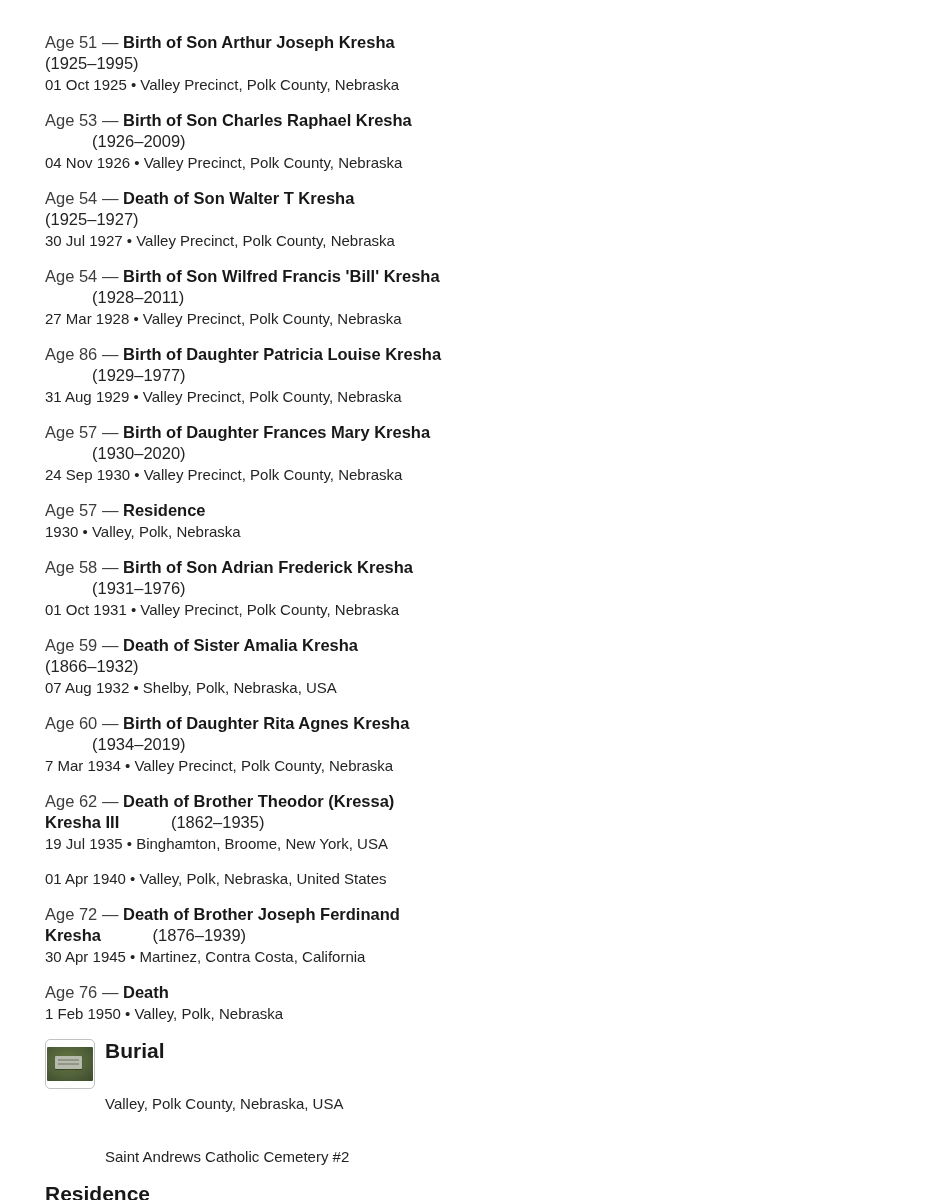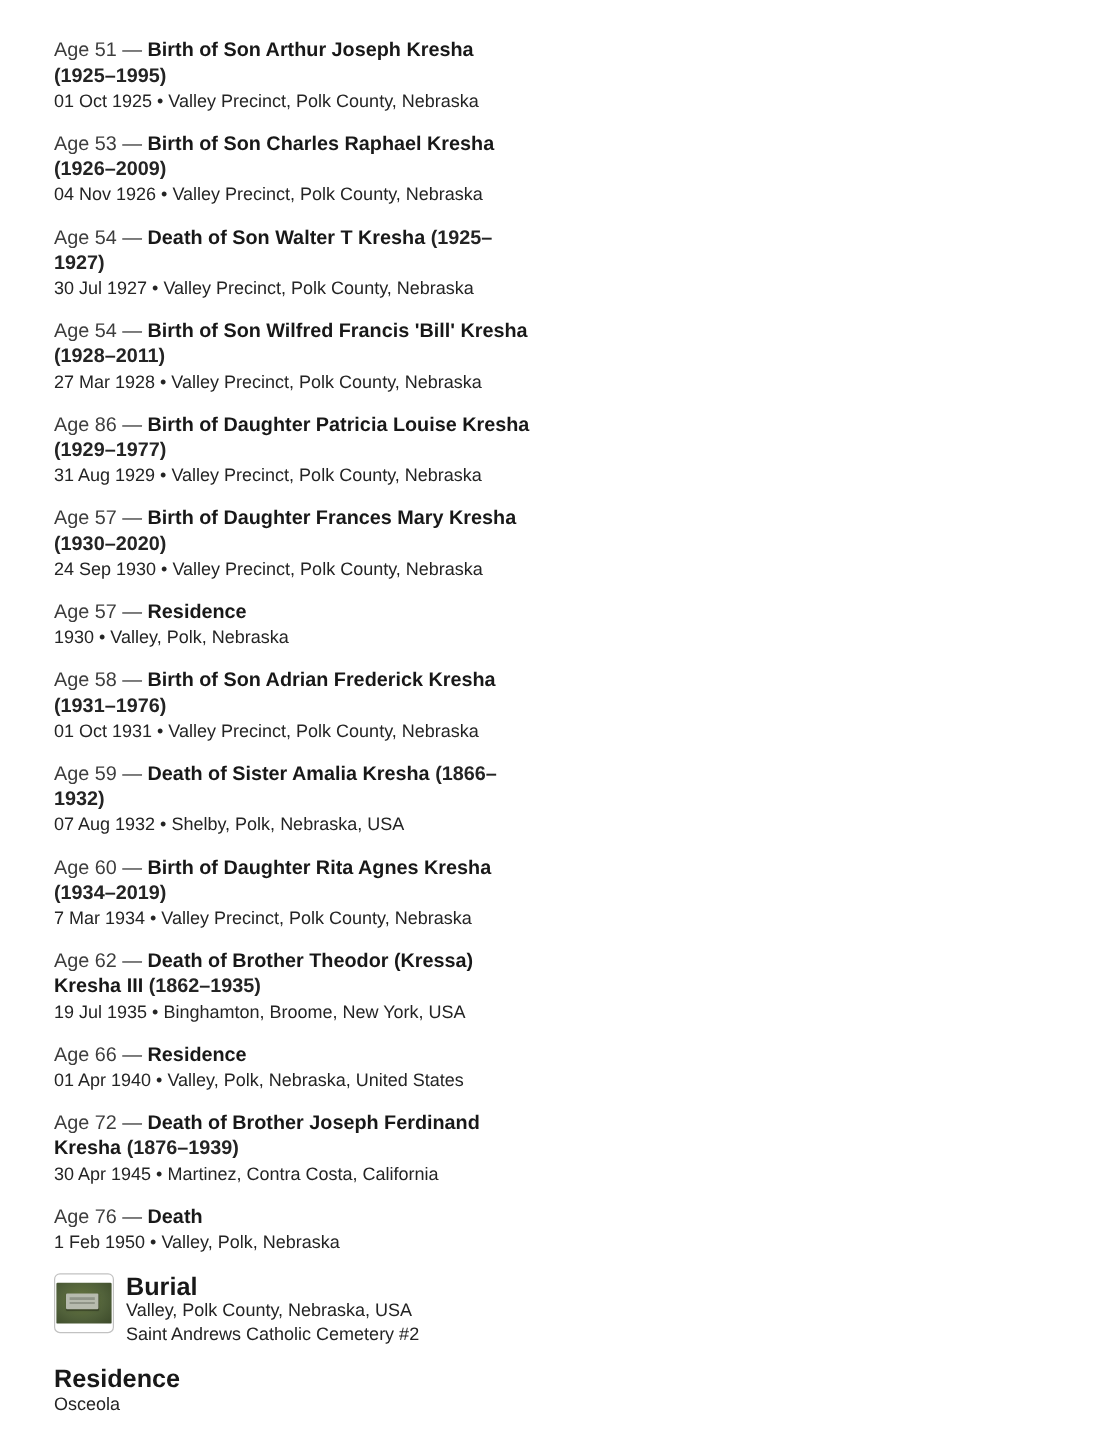--- a/index.html
+++ b/index.html
@@ -25,21 +25,22 @@
     line-height: 21px;
     color: #3d3d3d;
     font-weight: 400;
   }
   .title-line .evt-name {
     font-weight: 700;
     color: #181818;
   }
   .title-line .evt-years {
     color: #242424;
-    font-weight: 700;
+    font-weight: 400;
+    margin-left: 47px;
   }
   .detail {
     font-size: 15px;
     line-height: 20px;
     color: #242424;
     margin-top: 1px;
   }
   
   .burial {
     display: flex;
@@ -93,20 +94,21 @@
   .b-title, .r-title {
     font-size: 21px;
     line-height: 21px;
     font-weight: 700;
     color: #181818;
   }
   .b-line {
     font-size: 15px;
     line-height: 20px;
     color: #242424;
+    margin-top: 33px;
   }
   .residence {
     margin-top: 16px;
   }
 </style>
 </head>
 <body>
 
 <div class="timeline">
 
@@ -159,21 +161,20 @@
     <div class="title-line"><span class="evt-age">Age 60 — </span><span class="evt-name">Birth of Daughter Rita Agnes Kresha</span><span class="evt-years"> (1934–2019)</span></div>
     <div class="detail">7 Mar 1934 • Valley Precinct, Polk County, Nebraska</div>
   </div>
 
   <div class="event">
     <div class="title-line"><span class="evt-age">Age 62 — </span><span class="evt-name">Death of Brother Theodor (Kressa) Kresha III</span><span class="evt-years"> (1862–1935)</span></div>
     <div class="detail">19 Jul 1935 • Binghamton, Broome, New York, USA</div>
   </div>
 
   <div class="event">
-    <div class="title-line"><span class="evt-age">Age 66 — </span><span class="evt-name">Residence</span><span class="evt-years"></span></div>
     <div class="detail">01 Apr 1940 • Valley, Polk, Nebraska, United States</div>
   </div>
 
   <div class="event">
     <div class="title-line"><span class="evt-age">Age 72 — </span><span class="evt-name">Death of Brother Joseph Ferdinand Kresha</span><span class="evt-years"> (1876–1939)</span></div>
     <div class="detail">30 Apr 1945 • Martinez, Contra Costa, California</div>
   </div>
 
   <div class="event">
     <div class="title-line"><span class="evt-age">Age 76 — </span><span class="evt-name">Death</span><span class="evt-years"></span></div>

